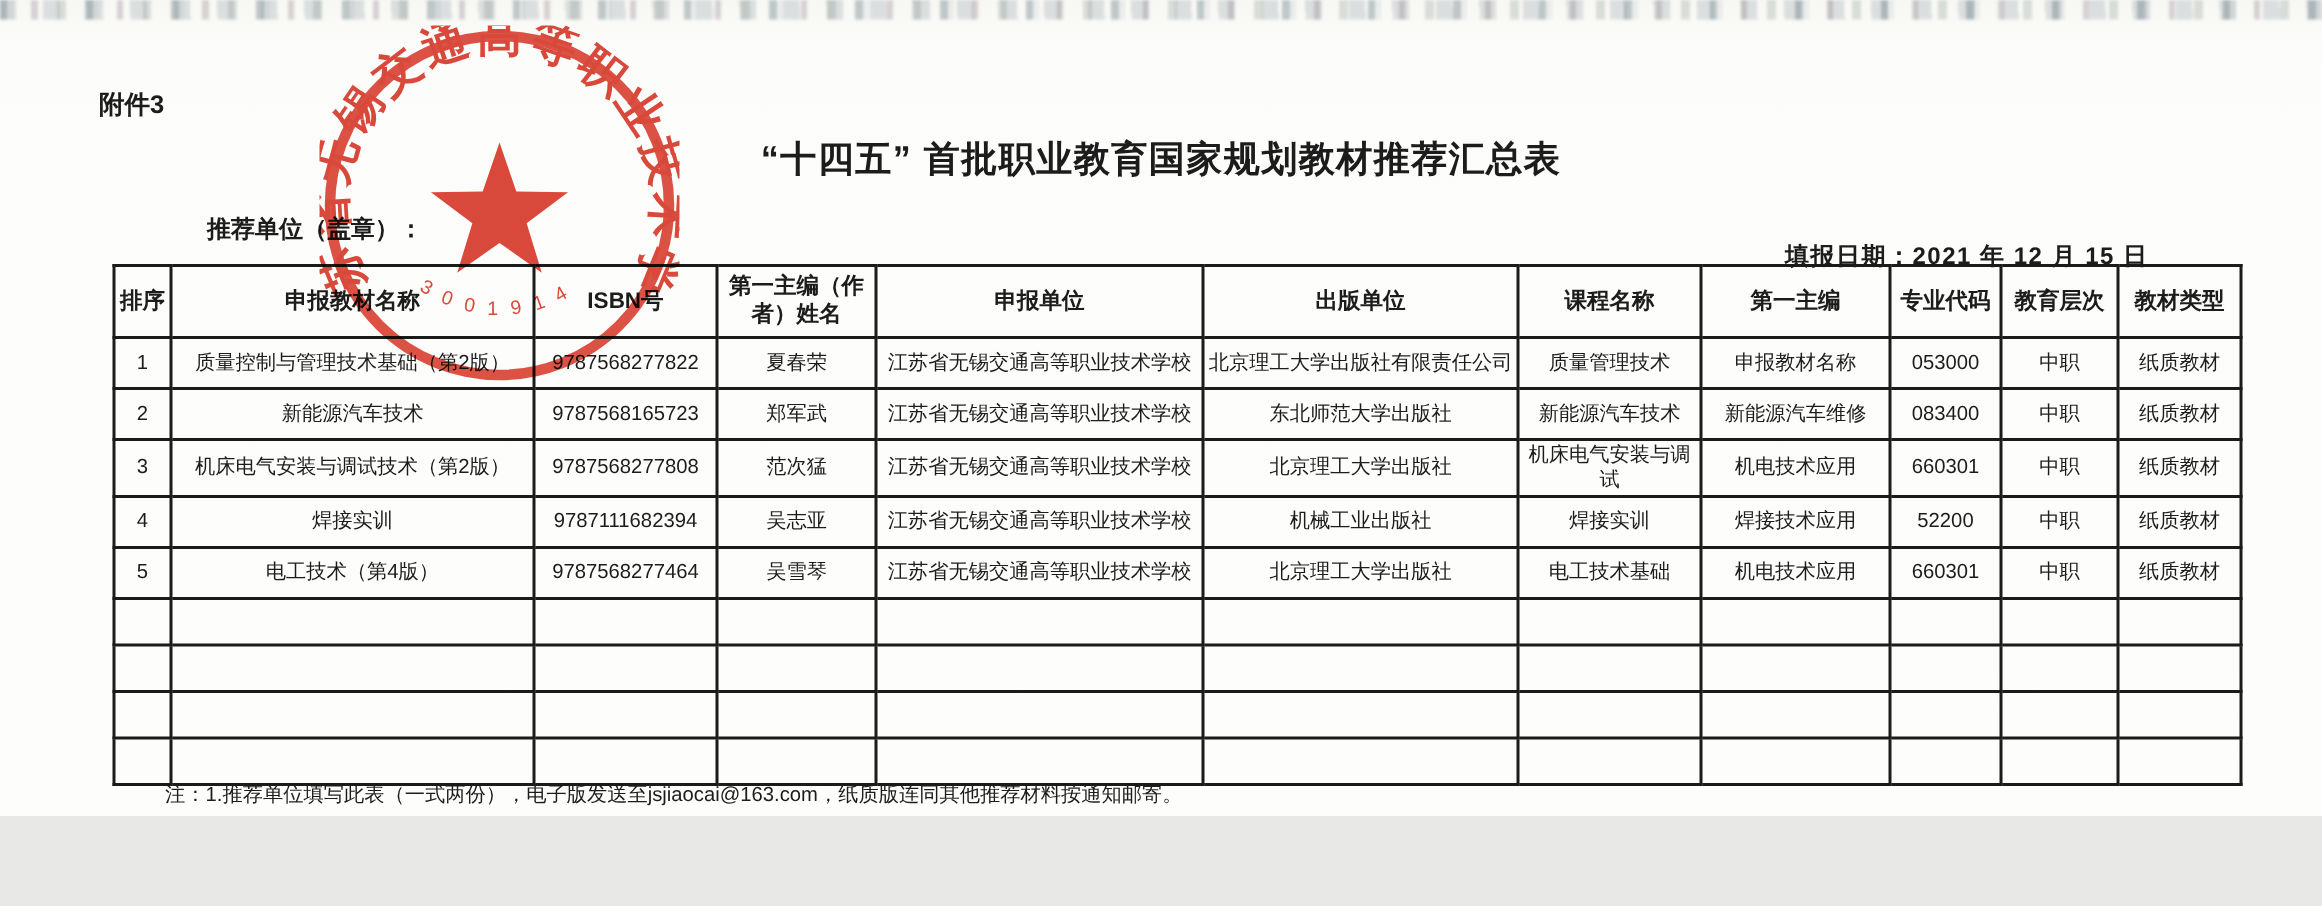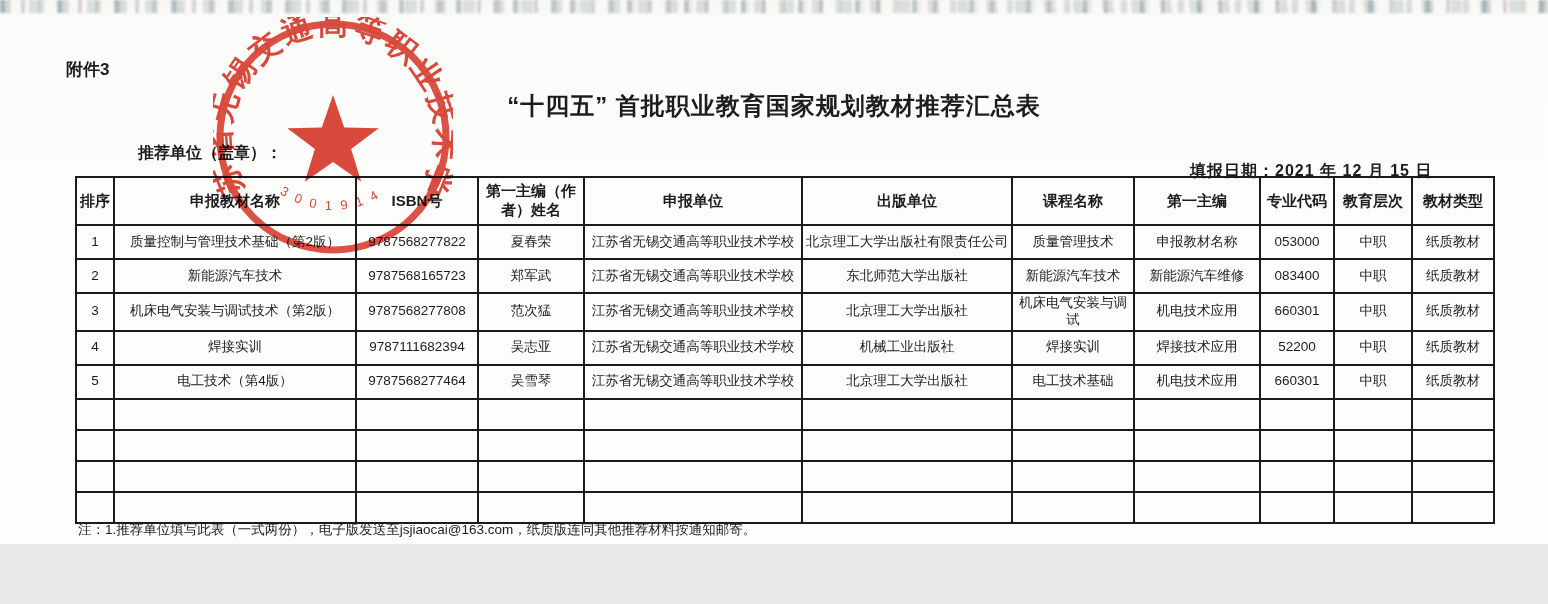--- a/index.html
+++ b/index.html
@@ -50,21 +50,21 @@
   }
   .sheet-table th, .sheet-table td {
     border: 2px solid #1b1b1b; padding: 1px 2px; overflow: hidden;
     vertical-align: middle; line-height: 1.25;
   }
   .sheet-table thead th { height: 48px; font-size: 15px; font-weight: 700; }
   .sheet-table tbody td { height: 34px; }
   .sheet-table tbody tr.empty td { height: 31px; }
 
   .notes { position: absolute; left: 78px; top: 520px; width: 1462px; font-size: 13.5px; line-height: 19px; }
-  .note-line { white-space: nowrap; }
+  .note-line { white-space: nowrap; margin-left: 32px; }
   .note-line.rest { padding-left: 31px; }
 </style>
 </head>
 <body>
 
 <div class="page">
 
   <div class="scan-noise"></div>
 
   <div class="attachment-label">附件3</div>

